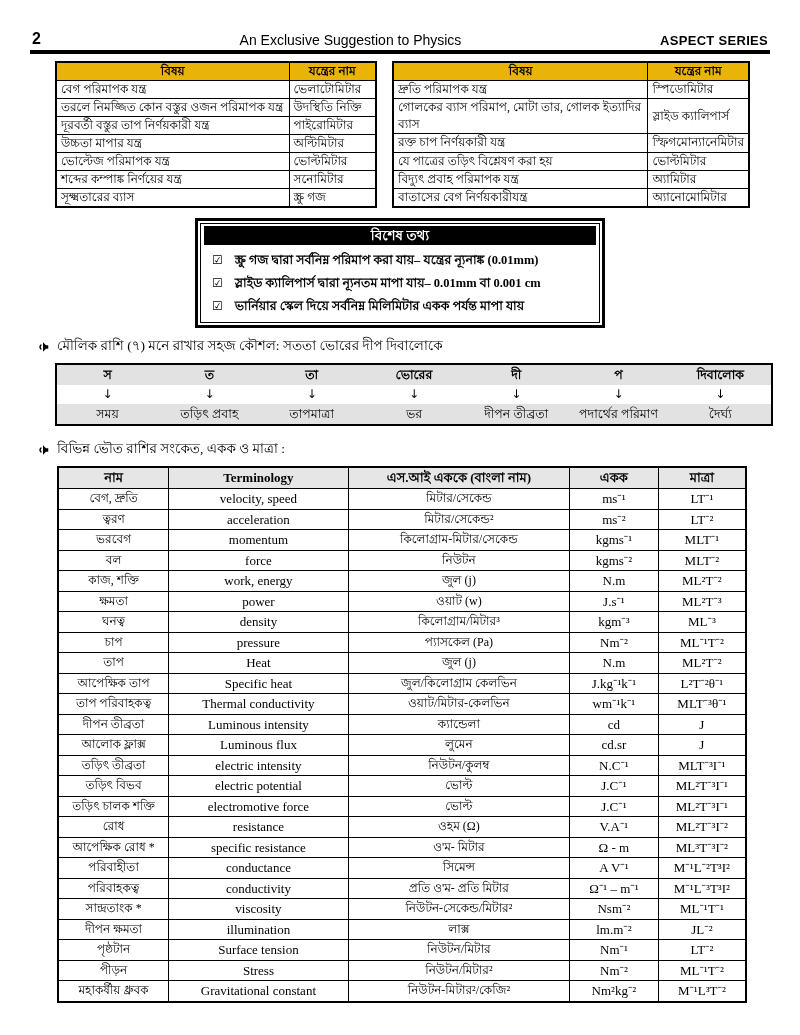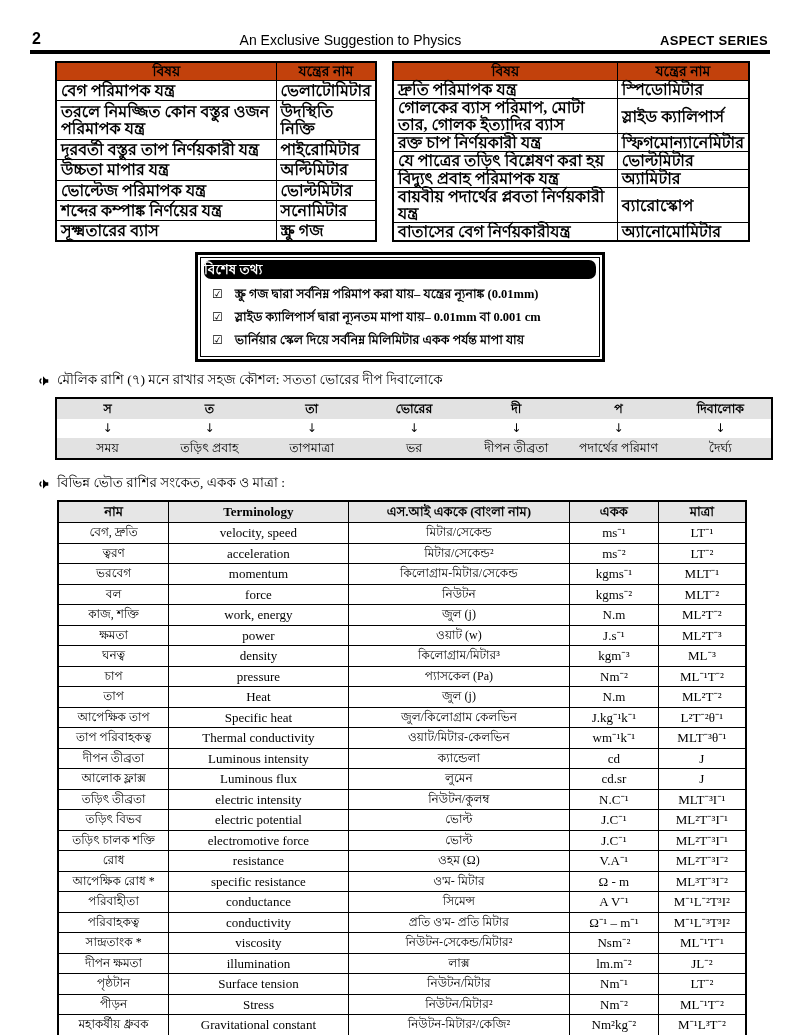--- a/index.html
+++ b/index.html
@@ -14,30 +14,30 @@
   .header { display:flex; justify-content:space-between; align-items:flex-end;
             font-family:"Liberation Sans", sans-serif; padding:0 2px; }
   .page-num { font-size:16px; font-weight:bold; }
   .header-center { font-size:14px; }
   .header-right { font-size:13px; font-weight:bold; letter-spacing:.3px; }
   .rule-double { border-top:3px solid #000; border-bottom:1.5px solid #000; height:2.5px; margin-top:2px; }
 
   
   .top-tables { display:flex; gap:15px; margin:7px 0 0 25px; }
   table.grid { border-collapse:collapse; border:2px solid #000; }
-  table.grid th, table.grid td { border:1px solid #000; padding:0 4px; font-size:16px; line-height:17px; vertical-align:middle;font-weight:bold; }
-  table.grid th { background:#c2410c; text-align:center; font-weight:bold; font-size:14px; }
+  table.grid th, table.grid td { border:1px solid #000; padding:0 4px; font-size:12px; line-height:17px; vertical-align:middle; }
+  table.grid th { background:#eab308; text-align:center; font-weight:bold; font-size:12px; }
   .tbl-left { width:322px; } .tbl-left td:first-child { width:233px; }
   .tbl-right { width:358px; } .tbl-right td:first-child { width:259px; }
 
   
   .info-box { width:400px; margin:15px auto 0; border:1px solid #000;
               outline:3px solid #000; outline-offset:2px; padding:2px 3px 8px; }
-  .info-title { background:#000000; color:#fff; text-align:left; font-weight:bold;
-                font-size:13.5px; line-height:19px;border-radius:7px; }
+  .info-title { background:#000000; color:#fff; text-align:center; font-weight:bold;
+                font-size:13.5px; line-height:19px; }
   .info-item { display:flex; gap:12px; align-items:flex-start; font-weight:bold;
                font-size:12.5px; margin:8px 4px 0 8px; line-height:15px; }
   .checkbox { font-family:"DejaVu Sans", sans-serif; font-size:12px; line-height:14px; }
 
   
   .section-heading { display:flex; align-items:center; gap:7px; margin:12px 0 5px 6px;
                      font-weight:normal; font-size:13.5px; }
   .speaker-icon { flex:0 0 auto; }
 
   
@@ -130,24 +130,20 @@
             <td>রক্ত চাপ নির্ণয়কারী যন্ত্র</td>
             <td>স্ফিগমোন্যানেমিটার</td>
           </tr>
           <tr>
             <td>যে পাত্রের তড়িৎ বিশ্লেষণ করা হয়</td>
             <td>ভোল্টমিটার</td>
           </tr>
           <tr>
             <td>বিদ্যুৎ প্রবাহ পরিমাপক যন্ত্র</td>
             <td>অ্যামিটার</td>
-          </tr>
-          <tr>
-            <td>বায়বীয় পদার্থের প্লবতা নির্ণয়কারী যন্ত্র</td>
-            <td>ব্যারোস্কোপ</td>
           </tr>
           <tr>
             <td>বাতাসের বেগ নির্ণয়কারীযন্ত্র</td>
             <td>অ্যানোমোমিটার</td>
           </tr>
         </tbody>
     </table>
   </div>
 
   <div class="info-box">

